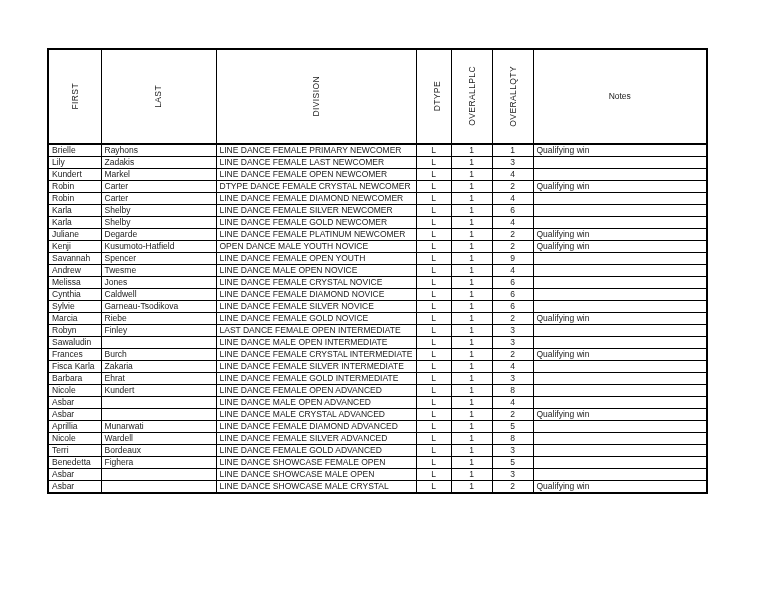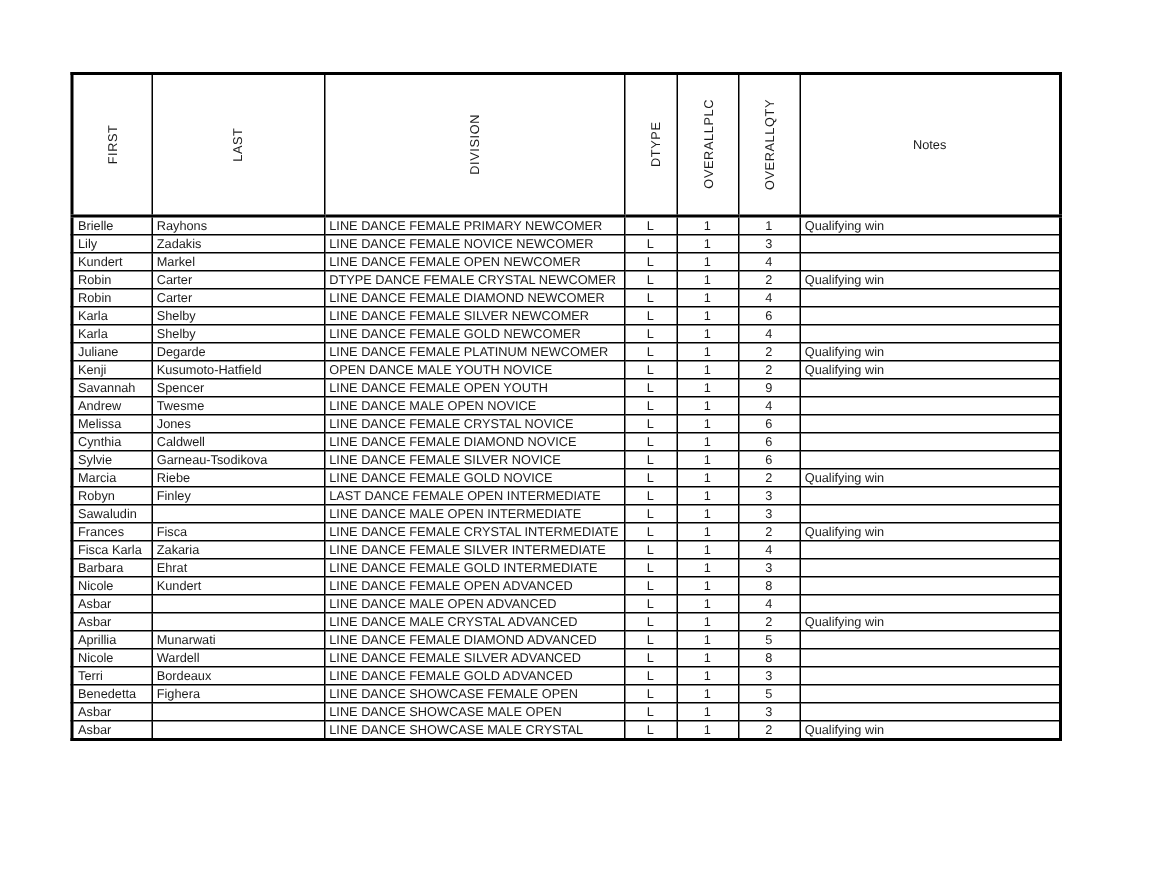--- a/index.html
+++ b/index.html
@@ -108,21 +108,21 @@
           <td class="col-last">Rayhons</td>
           <td class="col-division">LINE DANCE FEMALE PRIMARY NEWCOMER</td>
           <td class="col-dtype">L</td>
           <td class="col-overallplc">1</td>
           <td class="col-overallqty">1</td>
           <td class="col-notes">Qualifying win</td>
         </tr>
         <tr>
           <td class="col-first">Lily</td>
           <td class="col-last">Zadakis</td>
-          <td class="col-division">LINE DANCE FEMALE NOVICE NEWCOMER</td>
+          <td class="col-division">LINE DANCE FEMALE LAST NEWCOMER</td>
           <td class="col-dtype">L</td>
           <td class="col-overallplc">1</td>
           <td class="col-overallqty">3</td>
           <td class="col-notes"></td>
         </tr>
         <tr>
           <td class="col-first">Kundert</td>
           <td class="col-last">Markel</td>
           <td class="col-division">LINE DANCE FEMALE OPEN NEWCOMER</td>
           <td class="col-dtype">L</td>
@@ -251,21 +251,21 @@
           <td class="col-first">Sawaludin</td>
           <td class="col-last"></td>
           <td class="col-division">LINE DANCE MALE OPEN INTERMEDIATE</td>
           <td class="col-dtype">L</td>
           <td class="col-overallplc">1</td>
           <td class="col-overallqty">3</td>
           <td class="col-notes"></td>
         </tr>
         <tr>
           <td class="col-first">Frances</td>
-          <td class="col-last">Fisca</td>
+          <td class="col-last">Burch</td>
           <td class="col-division">LINE DANCE FEMALE CRYSTAL INTERMEDIATE</td>
           <td class="col-dtype">L</td>
           <td class="col-overallplc">1</td>
           <td class="col-overallqty">2</td>
           <td class="col-notes">Qualifying win</td>
         </tr>
         <tr>
           <td class="col-first">Fisca Karla</td>
           <td class="col-last">Zakaria</td>
           <td class="col-division">LINE DANCE FEMALE SILVER INTERMEDIATE</td>

